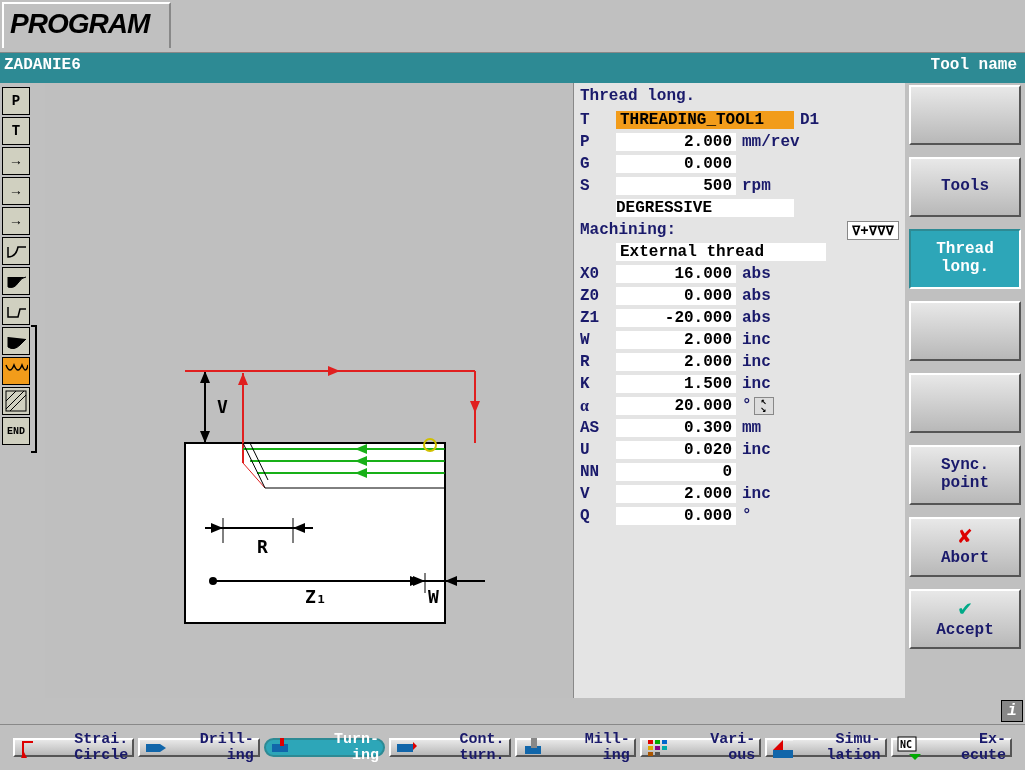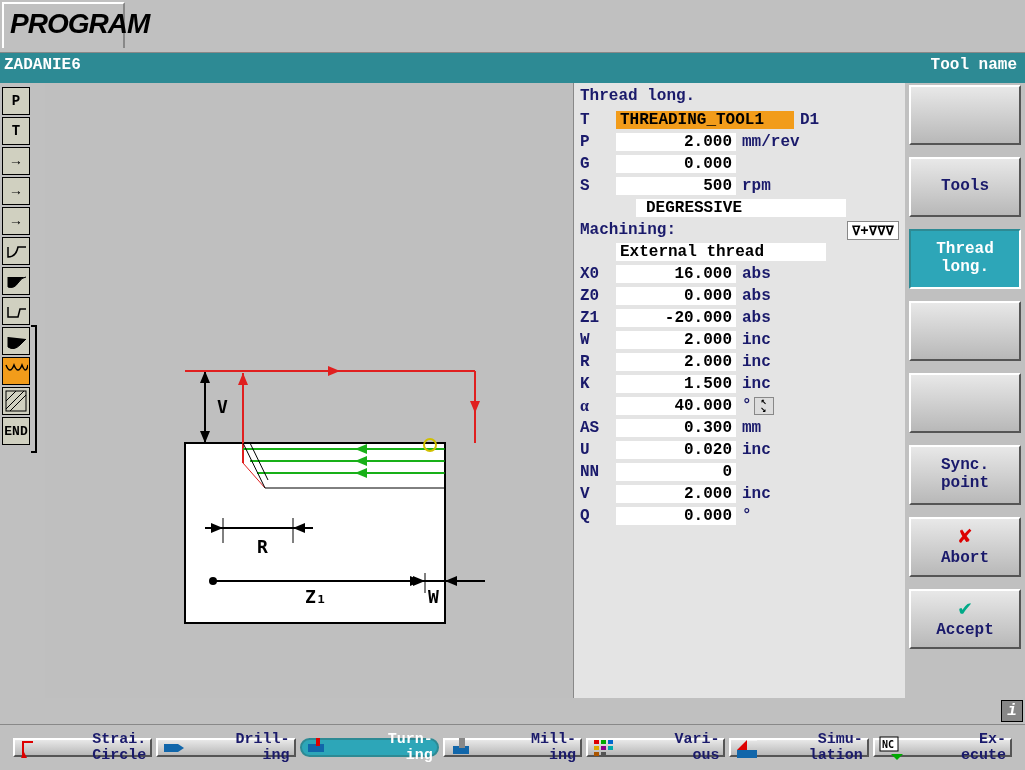--- a/index.html
+++ b/index.html
@@ -14,21 +14,21 @@
   display: flex;
   flex-direction: column;
 }
 .top-bar {
   height: 53px;
   background: #c0c0c0;
   display: flex;
   border-bottom: 1px solid #888;
 }
 .program-tab {
-  width: 123px;
+  width: 169px;
   height: 46px;
   margin-top: 2px;
   margin-left: 2px;
   background: #c0c0c0;
   border: 2px solid #fff;
   border-right-color: #888;
   border-bottom: none;
   font-family: Arial, sans-serif;
   font-size: 28px;
   font-weight: bold;
@@ -257,21 +257,21 @@
         <svg width="24" height="24">
           <path d="M2 6 Q6 16 10 6 Q14 16 18 6 Q22 16 24 6" fill="none" stroke="#000" stroke-width="1.5"></path>
         </svg>
       </div>
       <div class="left-btn">
         <svg width="24" height="24">
           <path d="M2 20 L20 2 M6 22 L22 6 M2 12 L12 2" stroke="#000" stroke-width="1"></path>
           <rect x="2" y="2" width="20" height="20" fill="none" stroke="#000"></rect>
         </svg>
       </div>
-      <div class="left-btn" style="font-size: 13px;">END</div>
+      <div class="left-btn" style="font-size: 10px;">END</div>
     </div>
 
   <div class="canvas-area">
     <div class="drawing">
       <svg width="340" height="350" viewBox="0 0 340 350">
 
         <rect x="40" y="160" width="260" height="180" fill="#fff" stroke="#000" stroke-width="2"></rect>
 
         <line x1="60" y1="88" x2="60" y2="160" stroke="#000" stroke-width="2"></line>
         <polygon points="60,88 55,100 65,100" fill="#000"></polygon>
@@ -343,21 +343,21 @@
         </div>
         <div class="param-row">
           <span class="param-label">S</span>
           <span class="param-value" style="width:120px;">500</span>
           <span class="param-unit">rpm</span>
         </div>
       </div>
 
     <div class="param-row">
       <span class="param-label"></span>
-      <span class="param-value" style="width:210px; text-align:left; padding-left:10px;margin-left:20px;">DEGRESSIVE</span>
+      <span class="param-value" style="width:178px; text-align:left; padding-left:0;">DEGRESSIVE</span>
     </div>
 
     <div class="param-row">
       <span style="color:#1a1a6b;">Machining:</span>
       <span style="flex:1;"></span>
       <span class="machining-select">∇+∇∇∇</span>
     </div>
 
     <div class="param-row">
       <span class="param-label"></span>
@@ -390,21 +390,21 @@
           <span class="param-value" style="width:120px;">2.000</span>
           <span class="param-unit">inc</span>
         </div>
         <div class="param-row">
           <span class="param-label">K</span>
           <span class="param-value" style="width:120px;">1.500</span>
           <span class="param-unit">inc</span>
         </div>
         <div class="param-row">
           <span class="param-label alpha-lbl">α</span>
-          <span class="param-value" style="width:120px;">40.000</span>
+          <span class="param-value" style="width:120px;">20.000</span>
           <span class="param-unit">°</span>
           <span class="toggle-icon">↖<br>↘</span>
         </div>
         <div class="param-row">
           <span class="param-label">AS</span>
           <span class="param-value" style="width:120px;">0.300</span>
           <span class="param-unit">mm</span>
         </div>
         <div class="param-row">
           <span class="param-label">U</span>
@@ -479,20 +479,27 @@
           <polygon points="16,8 22,12 16,16" fill="#16a"></polygon>
         </svg></span>
       <span style="text-align:right; flex:1; line-height:1.05;">Drill-<br>ing</span>
     </div>
     <div class="bottom-btn active">
       <span class="icon"><svg width="24" height="24">
           <rect x="2" y="8" width="16" height="8" fill="#16a"></rect>
           <rect x="10" y="2" width="4" height="8" fill="#d00"></rect>
         </svg></span>
       <span style="text-align:right; flex:1; line-height:1.05;">Turn-<br>ing</span>
+    </div>
+    <div class="bottom-btn">
+      <span class="icon"><svg width="24" height="24">
+          <rect x="2" y="8" width="16" height="8" fill="#16a"></rect>
+          <path d="M18 6 L22 10 L18 14" fill="#d00"></path>
+        </svg></span>
+      <span style="text-align:right; flex:1; line-height:1.05;">Cont.<br>turn.</span>
     </div>
     <div class="bottom-btn">
       <span class="icon"><svg width="24" height="24">
           <rect x="4" y="10" width="16" height="8" fill="#16a"></rect>
           <rect x="10" y="2" width="6" height="10" fill="#888"></rect>
         </svg></span>
       <span style="text-align:right; flex:1; line-height:1.05;">Mill-<br>ing</span>
     </div>
     <div class="bottom-btn">
       <span class="icon"><svg width="24" height="24">

